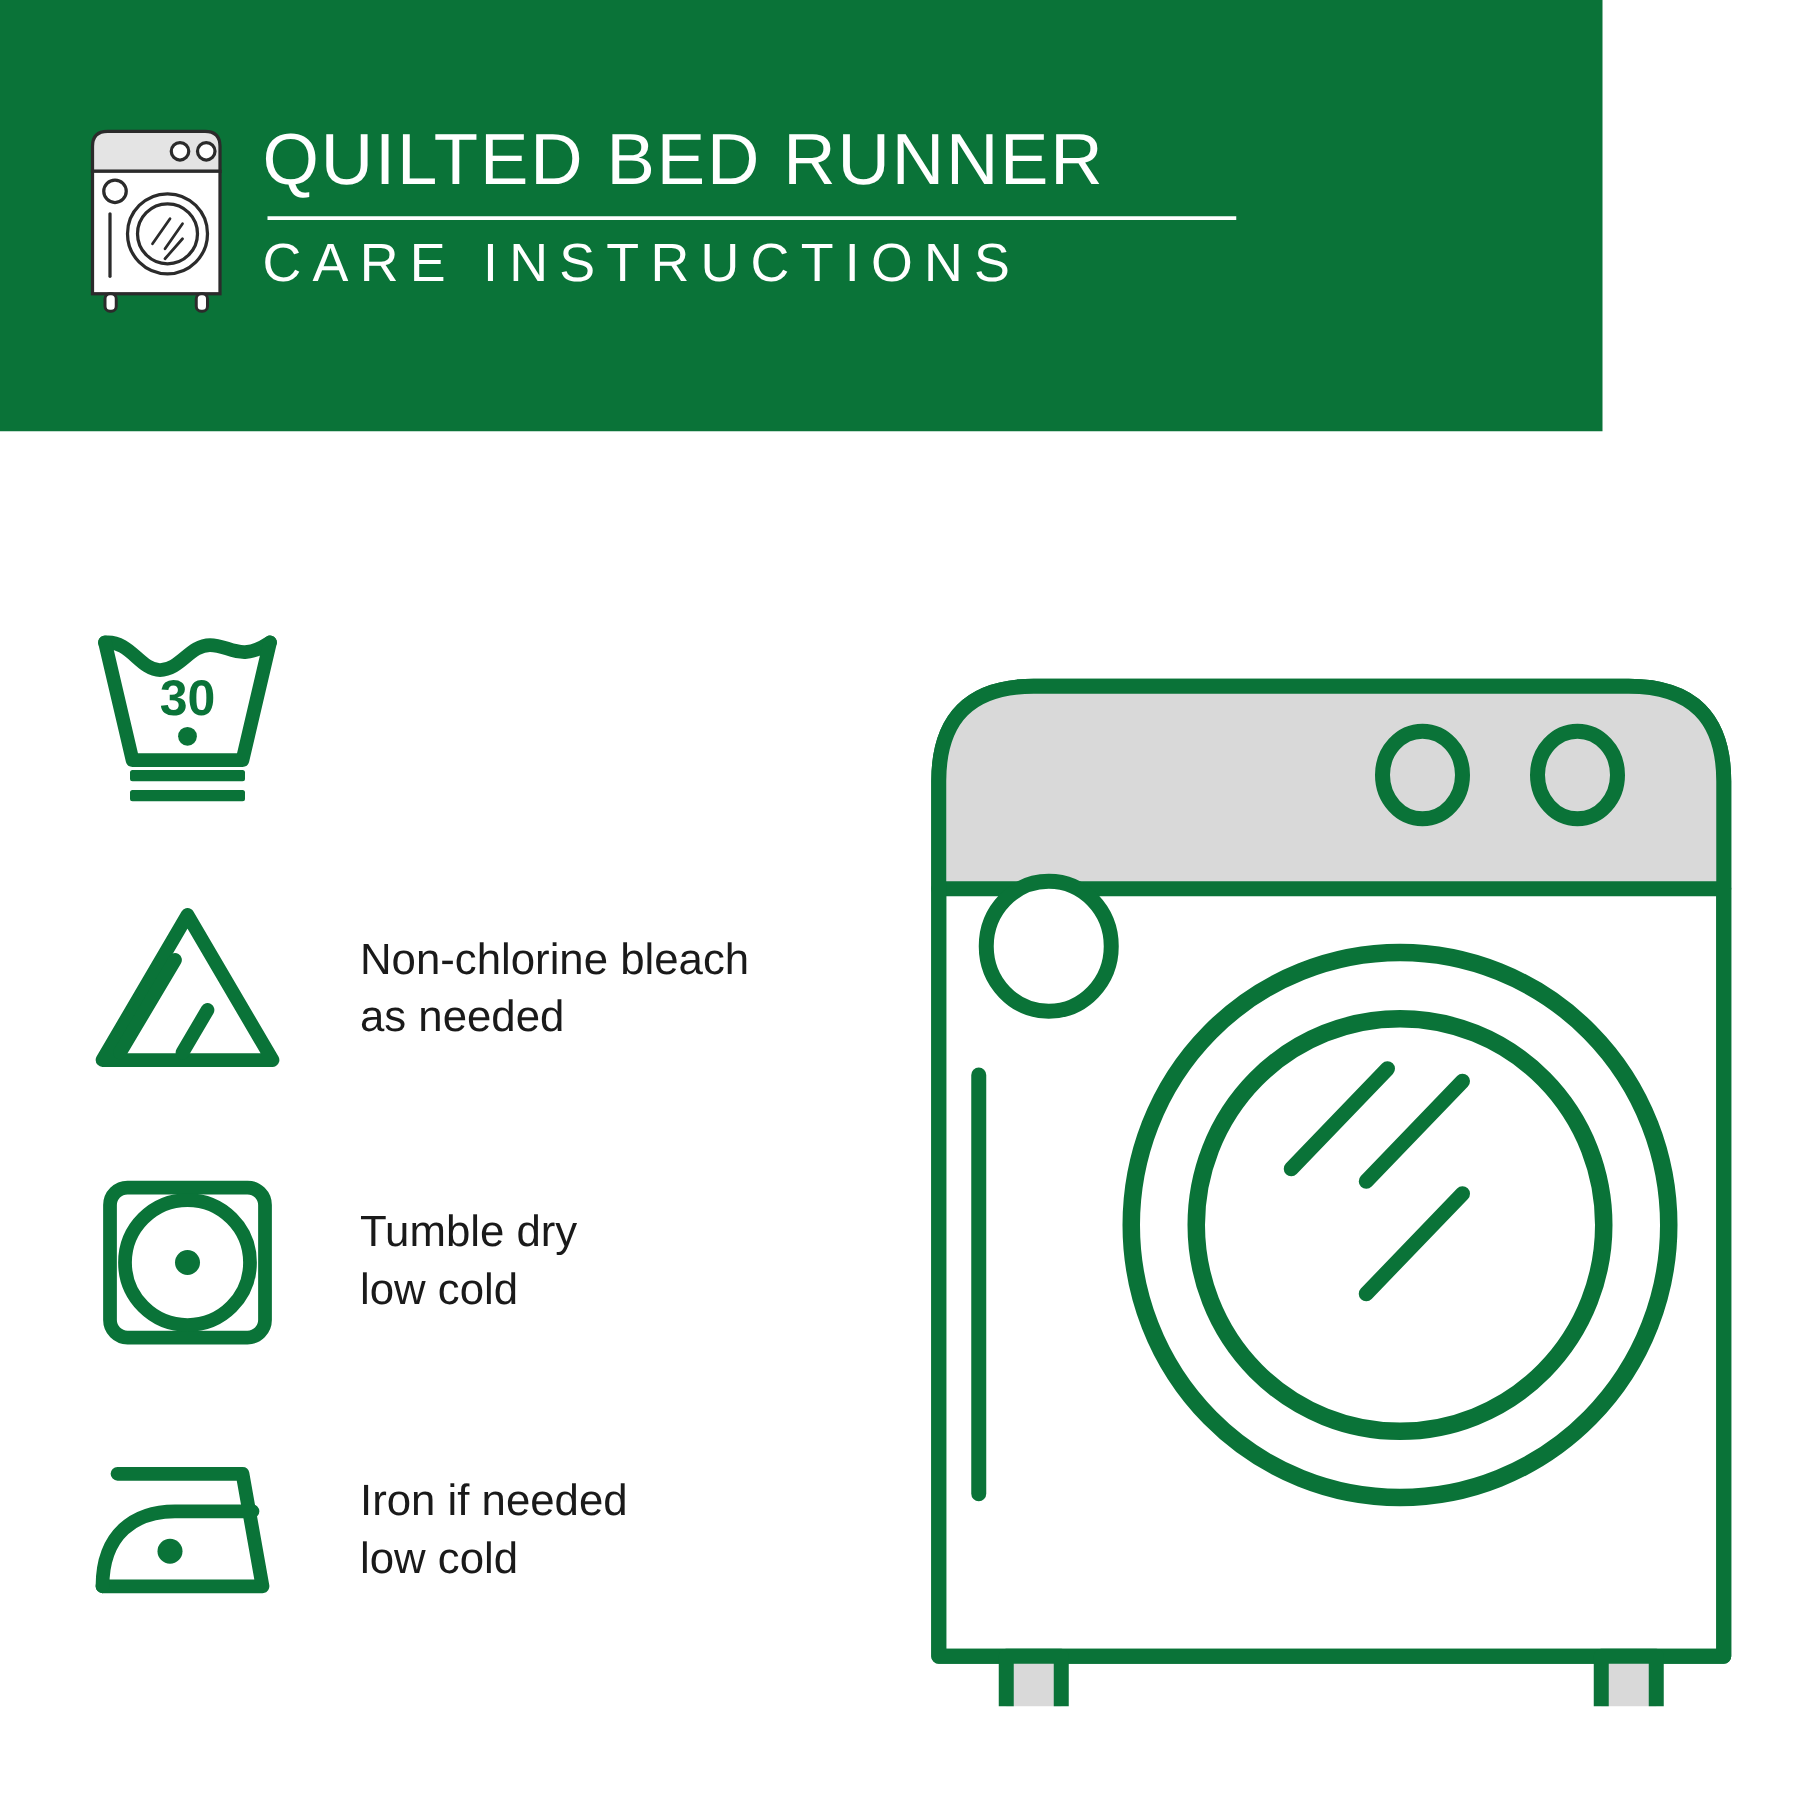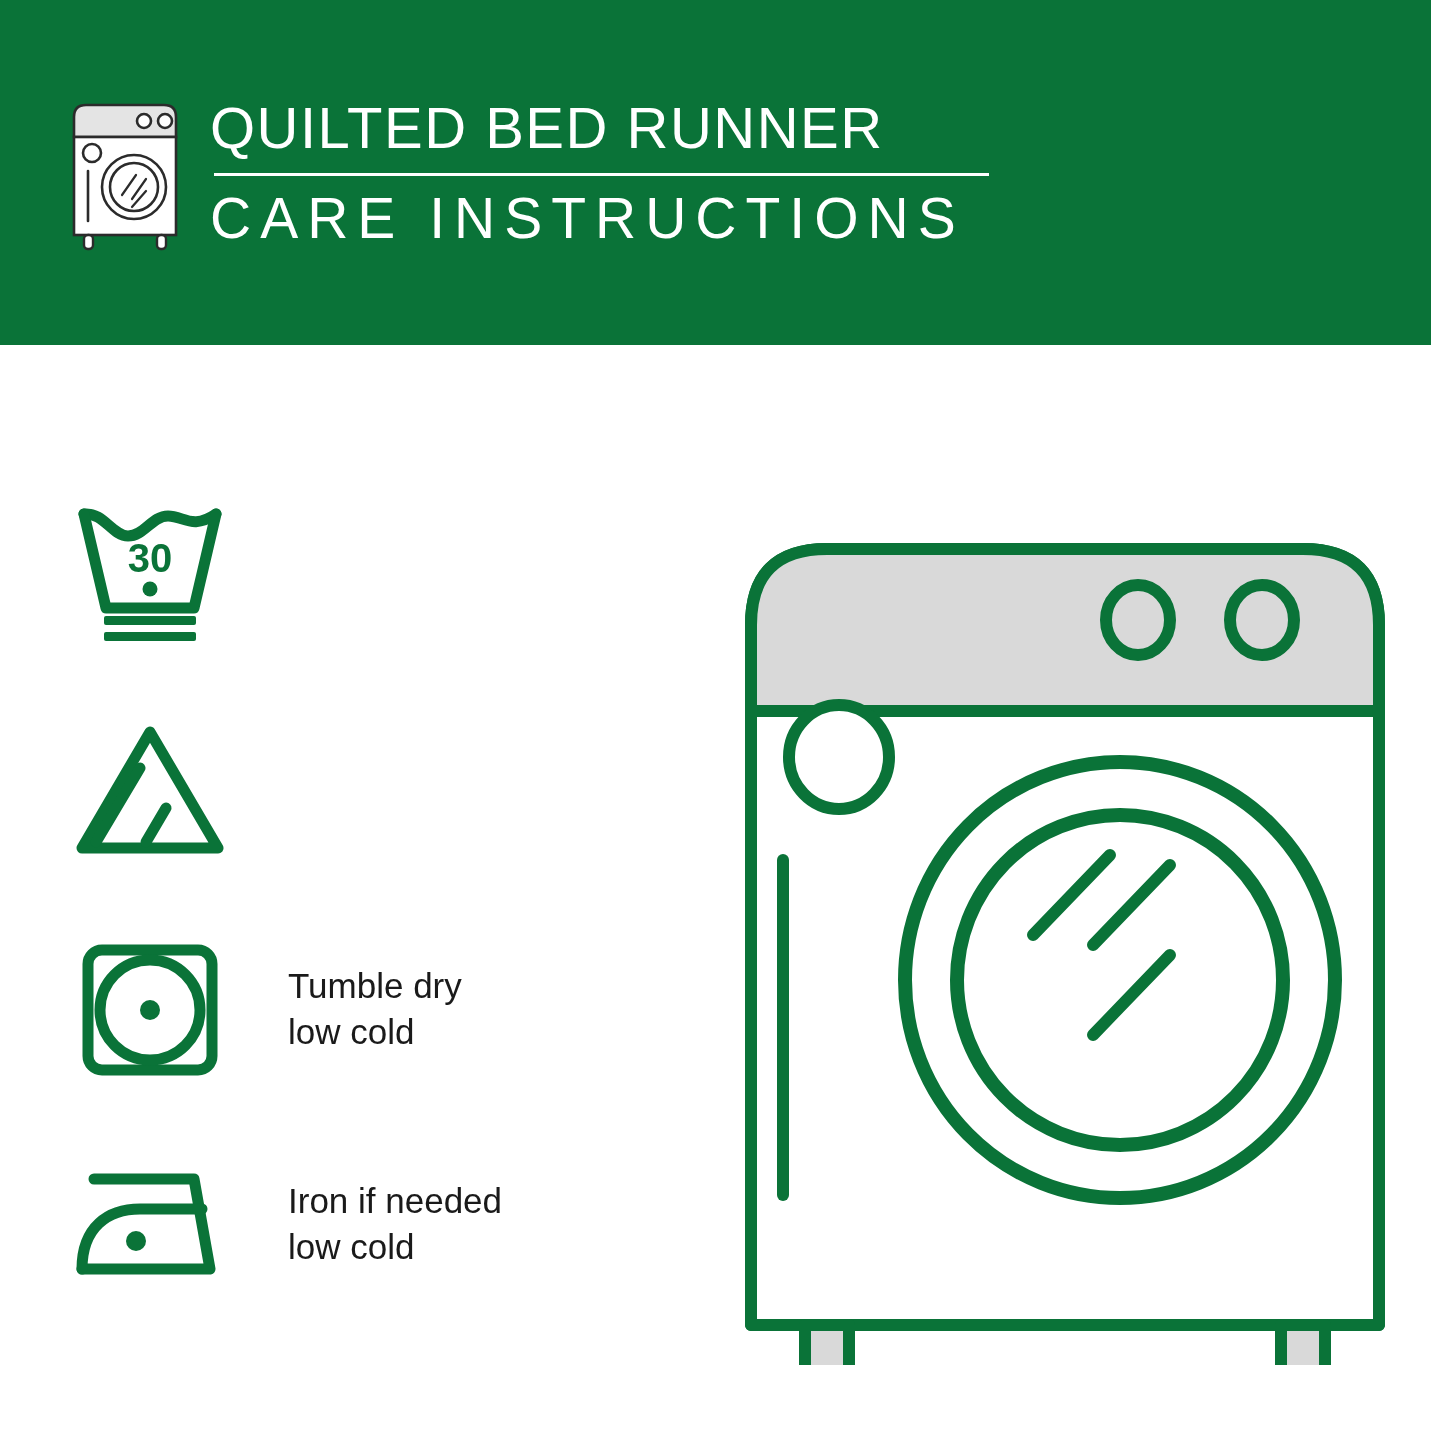--- a/index.html
+++ b/index.html
@@ -13,21 +13,21 @@
     font-family: "Liberation Sans", sans-serif;
     overflow: hidden;
     position: relative;
   }
 
   
   .header {
     position: absolute;
     left: 0;
     top: 0;
-    width: 1431px;
+    width: 1282px;
     height: 345px;
     background: #0a7338;
     box-sizing: border-box;
   }
   .header-inner {
     position: absolute;
     left: 62px;
     top: 95px;
     display: flex;
     align-items: flex-start;
@@ -52,21 +52,21 @@
     font-family: "Liberation Sans", sans-serif;
   }
   .title-rule {
     width: 775px;
     height: 3px;
     background: #ffffff;
     margin: 16px 0 14px 4px;
   }
   .title-sub {
     color: #ffffff;
-    font-size: 57px;
+    font-size: 43px;
     line-height: 1.0;
     letter-spacing: 9px;
     font-weight: 400;
     white-space: nowrap;
     font-family: "Liberation Sans", sans-serif;
   }
 
   
   .care-list {
     position: absolute;
@@ -189,20 +189,22 @@
       <svg viewBox="0 0 160 140" width="160" height="140" aria-hidden="true">
         <g fill="none" stroke="#0a7338" stroke-width="11" stroke-linecap="round" stroke-linejoin="round">
 
           <path d="M80 10 L 148 126 L 12 126 Z"></path>
 
           <path d="M70 46 L 26 120"></path>
           <path d="M96 86 L 76 120"></path>
         </g>
       </svg>
     </div>
+    <div class="care-text">Non-chlorine bleach
+as needed</div>
   </div>
 
   <div class="care-row care-row-2">
     <div class="care-symbol">
       <svg viewBox="0 0 160 140" width="160" height="140" aria-hidden="true">
         <rect x="18" y="10" width="124" height="120" rx="14" ry="14" fill="none" stroke="#0a7338" stroke-width="11"></rect>
         <circle cx="80" cy="70" r="50" fill="none" stroke="#0a7338" stroke-width="11"></circle>
         <circle cx="80" cy="70" r="10" fill="#0a7338"></circle>
       </svg>
     </div>

